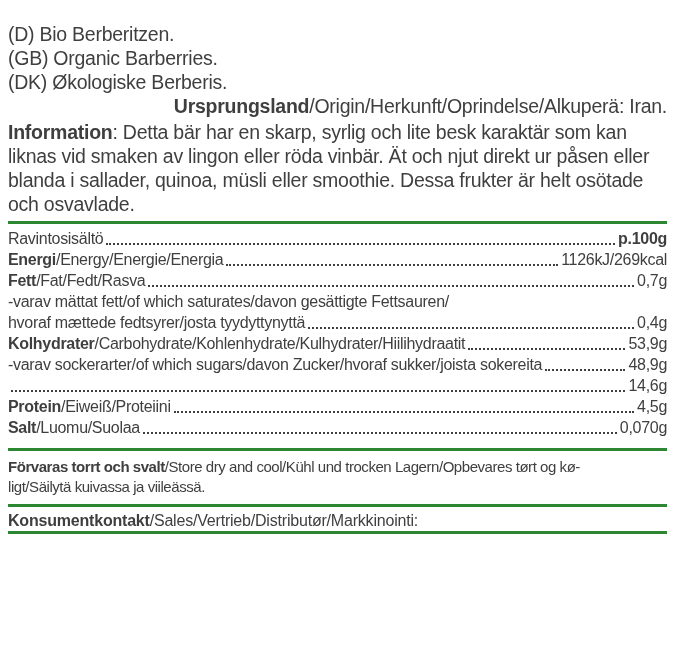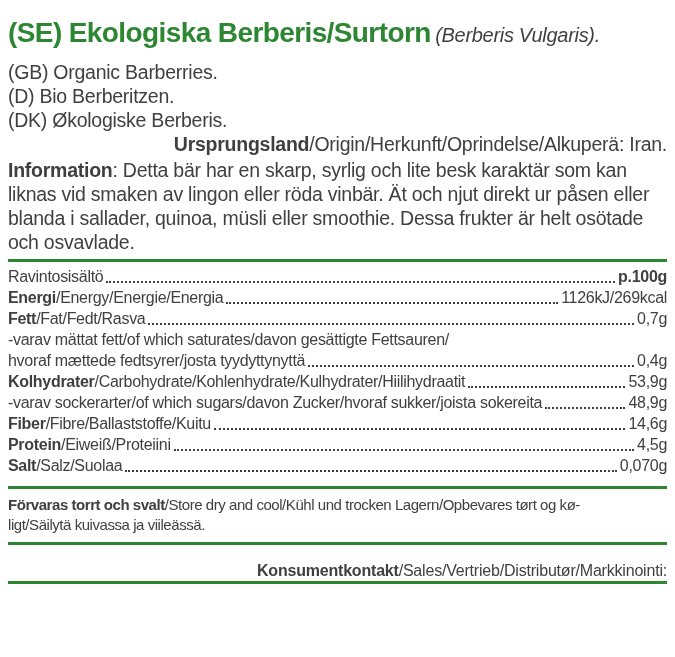--- a/index.html
+++ b/index.html
@@ -39,35 +39,31 @@
   .leader {
     flex:1 1 auto; min-width:8px;
     border-bottom:2px dotted #3f3f3f;
     margin:0 3px 4px 3px;
   }
   .val { white-space:nowrap; }
   .val-bold { font-weight:bold; }
   
   .storage { margin-top:6px; font-size:15px; line-height:20px; letter-spacing:-0.45px; }
   
-  .contact { margin-top:17px; text-align:right; font-size:16px; line-height:17px; letter-spacing:-0.2px; }
+  .contact { margin-top:5px; text-align:left; font-size:16px; line-height:17px; letter-spacing:-0.2px; }
 </style>
 </head>
 <body>
 
 <div class="label">
 
-  <div class="title-line">
-    <span class="title">(SE) Ekologiska Berberis/Surtorn</span>
-    <span class="latin">(Berberis Vulgaris).</span>
-  </div>
 
   <div class="langs">
+    <div class="lang-line">(D) Bio Berberitzen.</div>
     <div class="lang-line">(GB) Organic Barberries.</div>
-    <div class="lang-line">(D) Bio Berberitzen.</div>
     <div class="lang-line">(DK) Økologiske Berberis.</div>
   </div>
 
   <div class="origin-line"><b>Ursprungsland</b><span>/Origin/Herkunft/Oprindelse/Alkuperä: Iran.</span></div>
 
   <div class="info"><b>Information</b><span>: Detta bär har en skarp, syrlig och lite besk karaktär som kan liknas vid smaken av lingon eller röda vinbär. Ät och njut direkt ur påsen eller blanda i sallader, quinoa, müsli eller smoothie. Dessa frukter är helt osötade och osvavlade.</span></div>
 
   <hr class="rule rule1">
 
   <div class="nutrition">
@@ -107,33 +103,32 @@
       <span class="val">53,9g</span>
     </div>
 
     <div class="nrow">
       <span class="lbl"><span>-varav sockerarter/of which sugars/davon Zucker/hvoraf sukker/joista sokereita</span></span>
       <span class="leader"></span>
       <span class="val">48,9g</span>
     </div>
 
     <div class="nrow">
-      <span class="lbl"><b>Fiber</b><span>/Fibre/Ballaststoffe/Kuitu</span></span>
       <span class="leader"></span>
       <span class="val">14,6g</span>
     </div>
 
     <div class="nrow">
       <span class="lbl"><b>Protein</b><span>/Eiweiß/Proteiini</span></span>
       <span class="leader"></span>
       <span class="val">4,5g</span>
     </div>
 
     <div class="nrow">
-      <span class="lbl"><b>Salt</b><span>/Salz/Suolaa</span></span>
+      <span class="lbl"><b>Salt</b><span>/Luomu/Suolaa</span></span>
       <span class="leader"></span>
       <span class="val">0,070g</span>
     </div>
 
   </div>
 
   <hr class="rule rule2">
 
   <div class="storage"><b>Förvaras torrt och svalt</b><span>/Store dry and cool/Kühl und trocken Lagern/Opbevares tørt og kø-</span><br><span>ligt/Säilytä kuivassa ja viileässä.</span></div>
 

